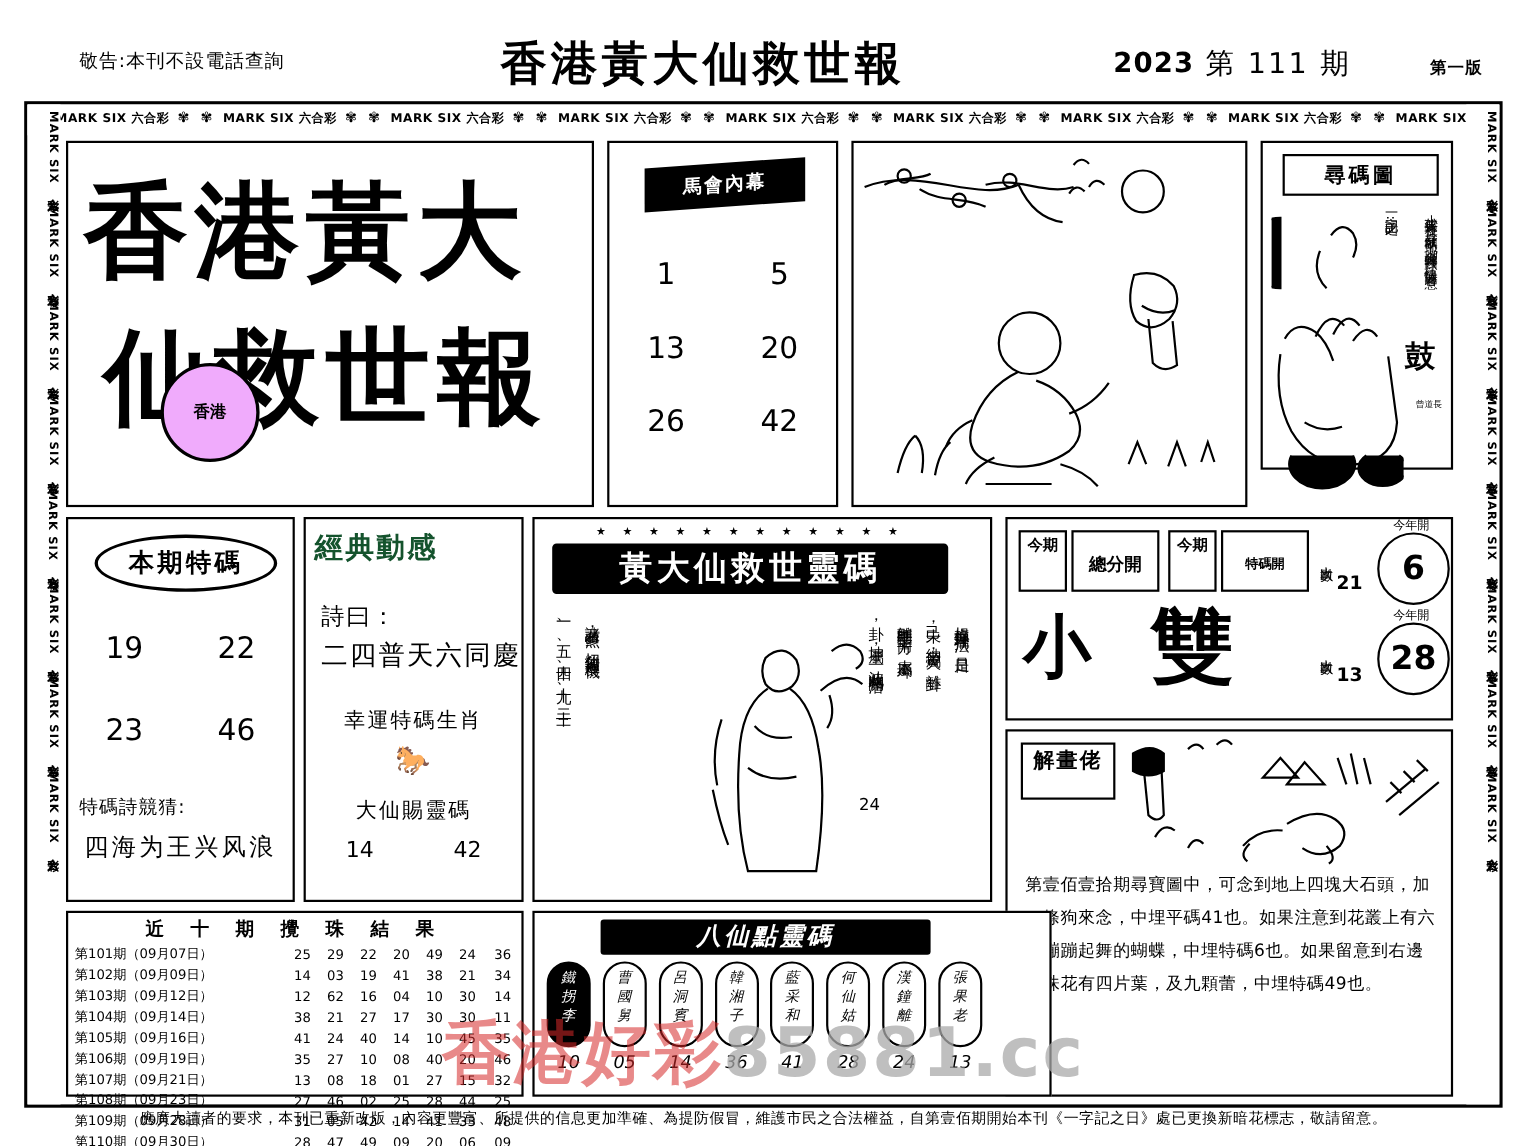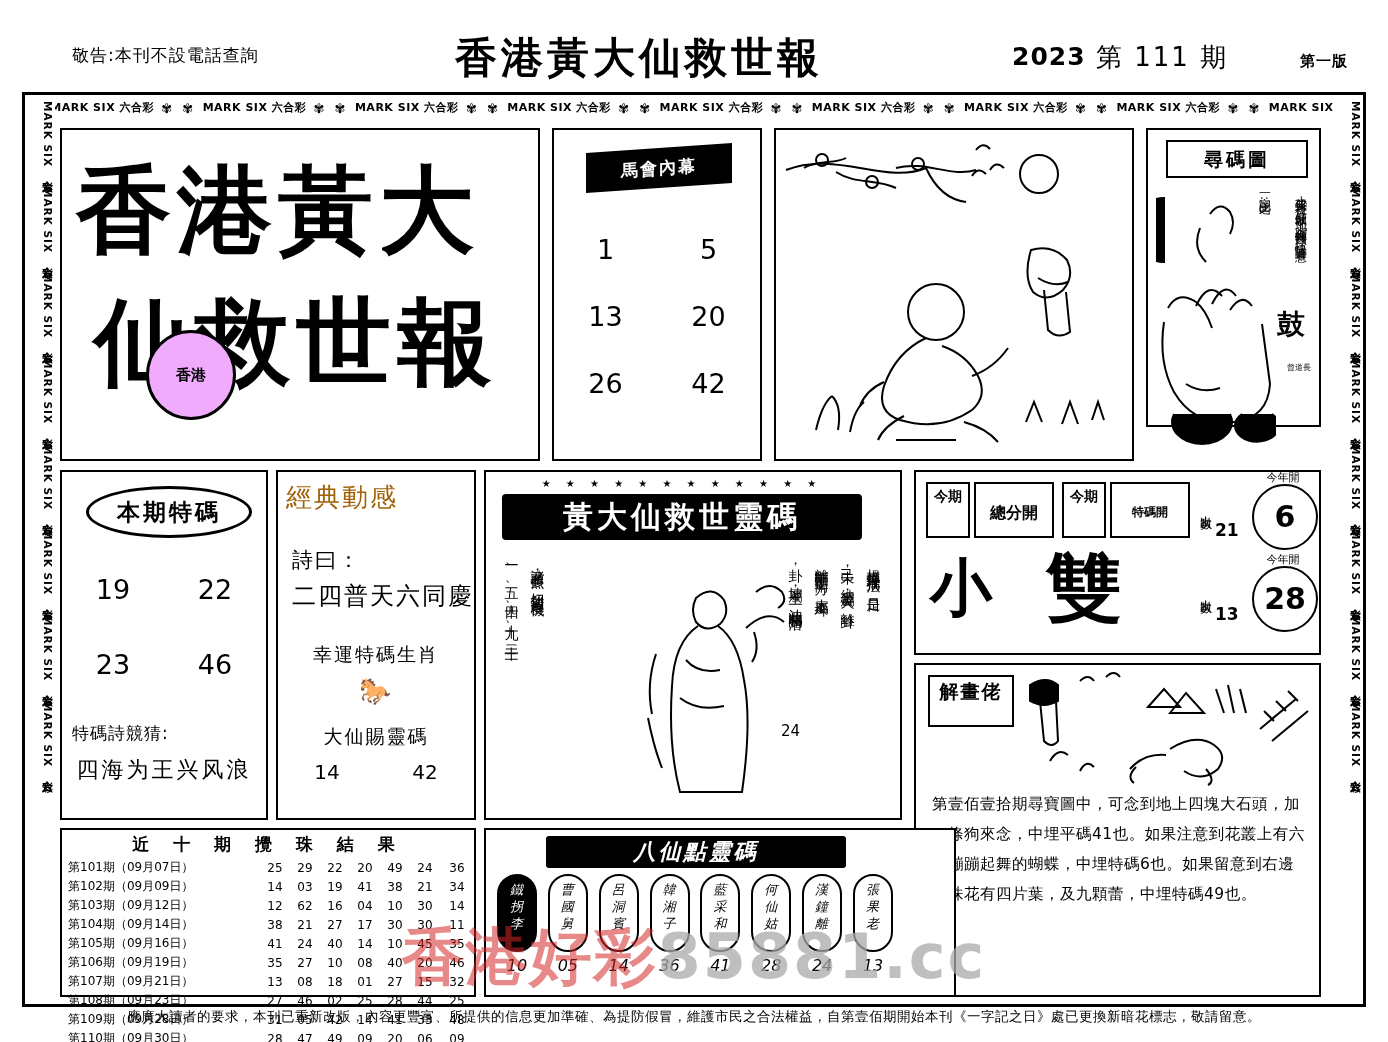--- a/index.html
+++ b/index.html
@@ -62,21 +62,21 @@
   .ovaltitle{position:absolute;left:24px;top:14px;width:160px;height:46px;border:3px solid #000;border-radius:50%;text-align:center;line-height:46px;font-size:23px;font-weight:bold;letter-spacing:3px;}
   .sprow{display:flex;justify-content:space-around;font-size:27px;}
   .spnums{position:absolute;left:0;top:80px;width:100%;}
   .spnums .sprow{padding:22px 0;}
   .spguess{position:absolute;left:0;top:250px;width:100%;text-align:center;}
   .spguess .lbl{font-size:17px;letter-spacing:1px;text-align:left;padding-left:10px;}
   .spguess .val{font-size:22px;letter-spacing:3px;padding-top:10px;}
 
   
   .poembox{left:276px;top:470px;width:200px;height:350px;}
-  .pbanner{position:absolute;left:8px;top:8px;width:180px;height:40px;font-size:26px;font-weight:normal;letter-spacing:2px;color:#a16207;}
+  .pbanner{position:absolute;left:8px;top:8px;width:180px;height:40px;font-size:26px;font-weight:bold;letter-spacing:2px;color:#14532d;}
   .pl1{position:absolute;left:14px;top:74px;font-size:21px;letter-spacing:2px;}
   .pl2{position:absolute;left:14px;top:108px;font-size:24px;letter-spacing:2px;}
   .pl3{position:absolute;left:0;top:170px;width:100%;text-align:center;font-size:19px;letter-spacing:2px;}
   .zodiac{position:absolute;left:0;top:204px;width:100%;text-align:center;font-size:26px;}
   .pl4{position:absolute;left:0;top:252px;width:100%;text-align:center;font-size:19px;letter-spacing:2px;}
   .pl5{position:absolute;left:0;top:288px;width:100%;display:flex;justify-content:space-around;font-size:20px;}
 
   
   .spiritbox{left:484px;top:470px;width:418px;height:350px;}
   .sbanner{position:absolute;left:16px;top:22px;width:360px;height:46px;background:#000000;color:#fff;text-align:center;line-height:46px;font-size:30px;font-weight:bold;letter-spacing:4px;border-radius:4px;}

